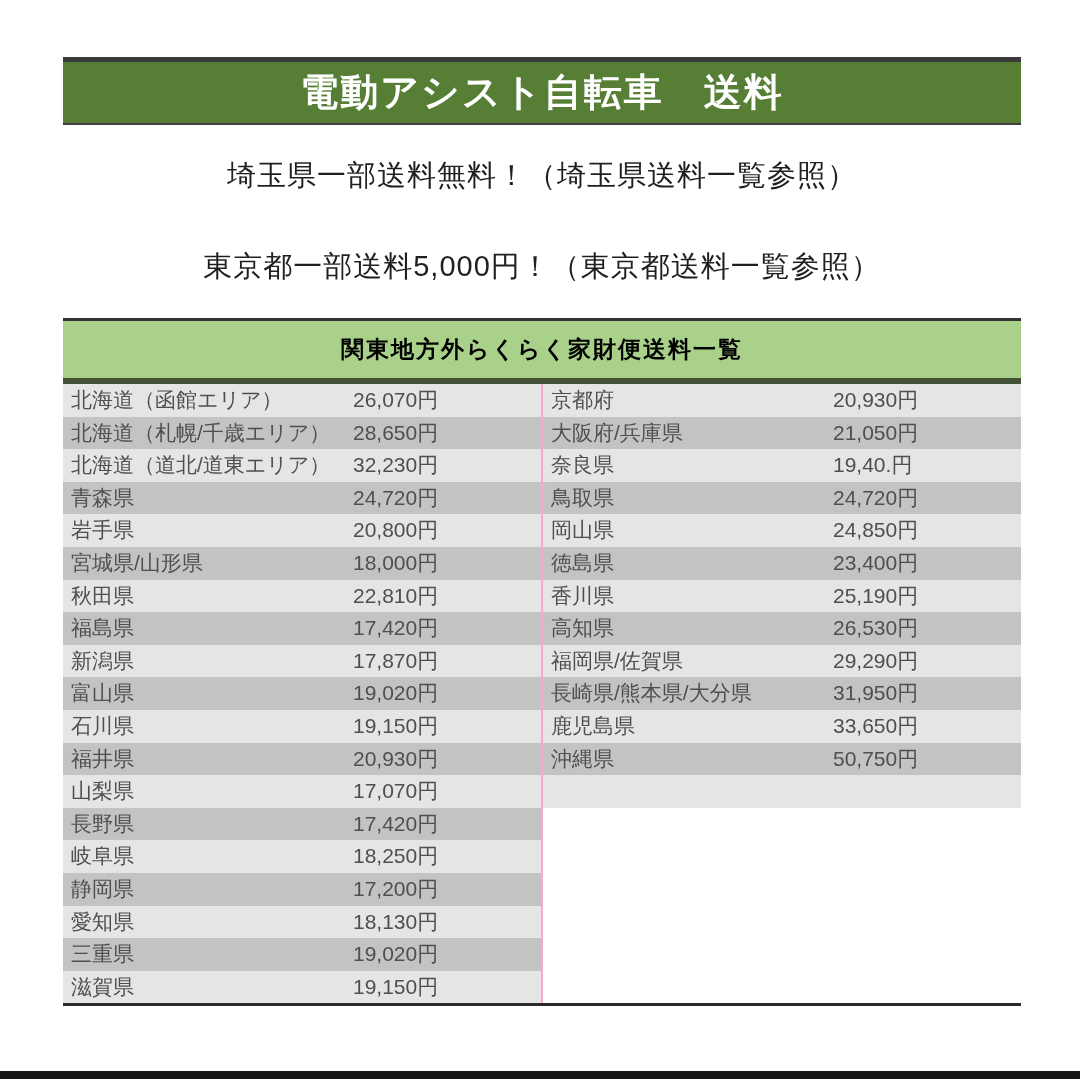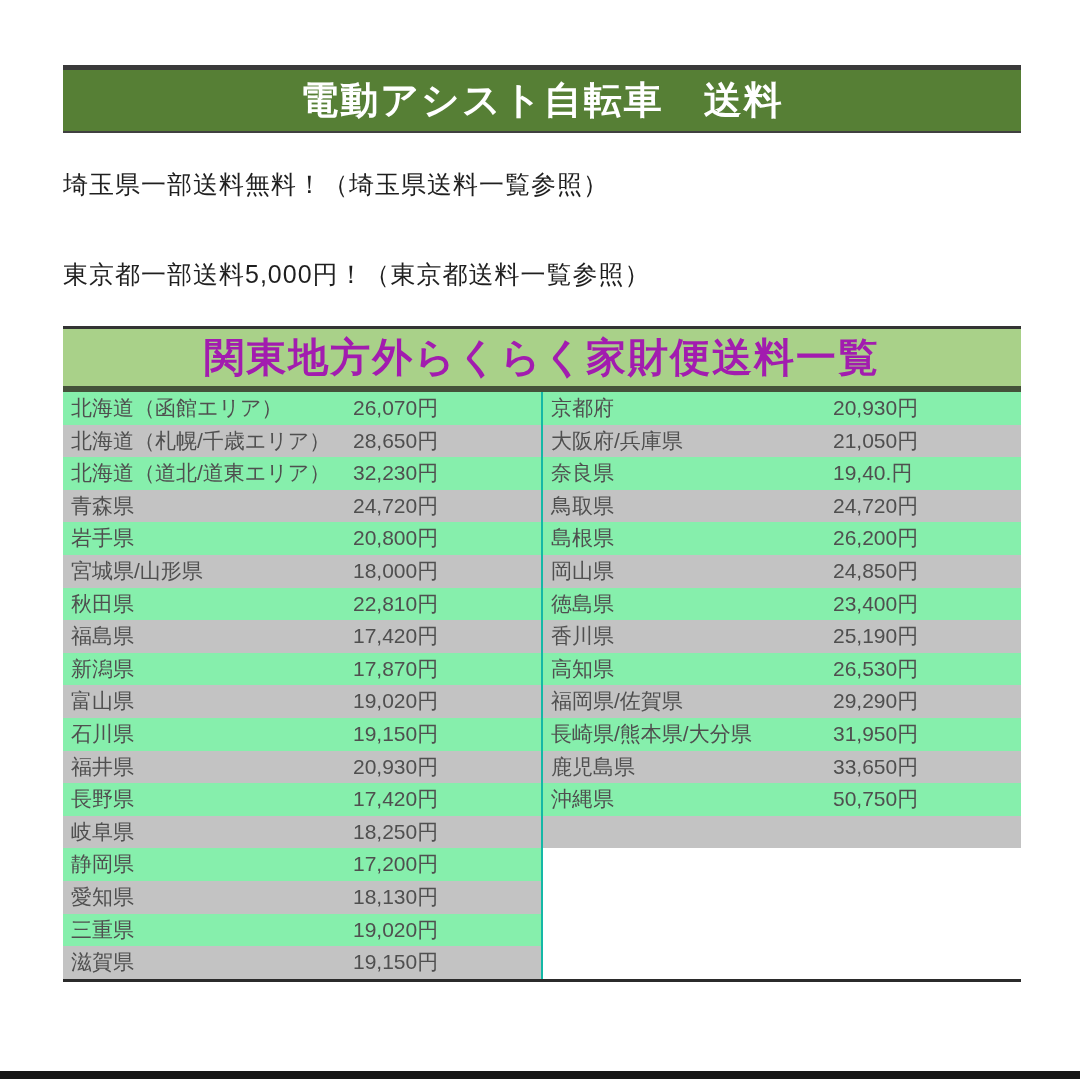--- a/index.html
+++ b/index.html
@@ -25,69 +25,69 @@
     background: var(--header-green, #567f35);
     border-top: 5px solid #3a3a3a;
     border-bottom: 2px solid #404040;
     height: 61px;
     line-height: 61px;
     text-align: center;
     color: #ffffff;
     font-size: 38px;
     font-weight: bold;
     letter-spacing: 2px;
-    margin-top: 8px;
   }
   
   .notices {
     height: 193px;
     display: flex;
     flex-direction: column;
     justify-content: space-around;
     padding: 6px 0;
     box-sizing: border-box;
   }
   .notice-line {
-    font-size: 25px;
+    text-align: center;
+    font-size: 29px;
     color: #1f1f1f;
     letter-spacing: 1px;
     white-space: nowrap;
   }
   
   .sub-header {
     border-top: 3px solid #333333;
     border-bottom: 6px solid #44523a;
     background: var(--subheader-green, #a9d189);
     height: 57px;
     line-height: 57px;
     text-align: center;
-    color: #a21caf;
-    font-size: 40px;
+    color: #000000;
+    font-size: 23px;
     font-weight: bold;
     letter-spacing: 2px;
   }
   
   .fee-table {
     display: flex;
     border-bottom: 3px solid #2b2b2b;
   }
   .fee-col {
     width: 50%;
   }
   .fee-col.right {
-    border-left: 2px solid #14b8a6;
+    border-left: 2px solid #f9a8d4;
   }
   .fee-row {
     height: 32.6px;
     line-height: 32.6px;
     position: relative;
     font-size: 21px;
     color: #4f4f4f;
     white-space: nowrap;
-    background: #86efac;
+    background: #e5e5e5;
   }
   .fee-row:nth-child(even) {
     background: var(--row-gray, #c3c3c3);
   }
   .fee-row .region {
     position: absolute;
     left: 8px;
   }
   .fee-row .price {
     position: absolute;
@@ -161,20 +161,24 @@
         </div>
         <div class="fee-row">
           <span class="region">石川県</span>
           <span class="price">19,150円</span>
         </div>
         <div class="fee-row">
           <span class="region">福井県</span>
           <span class="price">20,930円</span>
         </div>
         <div class="fee-row">
+          <span class="region">山梨県</span>
+          <span class="price">17,070円</span>
+        </div>
+        <div class="fee-row">
           <span class="region">長野県</span>
           <span class="price">17,420円</span>
         </div>
         <div class="fee-row">
           <span class="region">岐阜県</span>
           <span class="price">18,250円</span>
         </div>
         <div class="fee-row">
           <span class="region">静岡県</span>
           <span class="price">17,200円</span>
@@ -203,24 +207,20 @@
         </div>
         <div class="fee-row">
           <span class="region">奈良県</span>
           <span class="price">19,40.円</span>
         </div>
         <div class="fee-row">
           <span class="region">鳥取県</span>
           <span class="price">24,720円</span>
         </div>
         <div class="fee-row">
-          <span class="region">島根県</span>
-          <span class="price">26,200円</span>
-        </div>
-        <div class="fee-row">
           <span class="region">岡山県</span>
           <span class="price">24,850円</span>
         </div>
         <div class="fee-row">
           <span class="region">徳島県</span>
           <span class="price">23,400円</span>
         </div>
         <div class="fee-row">
           <span class="region">香川県</span>
           <span class="price">25,190円</span>

